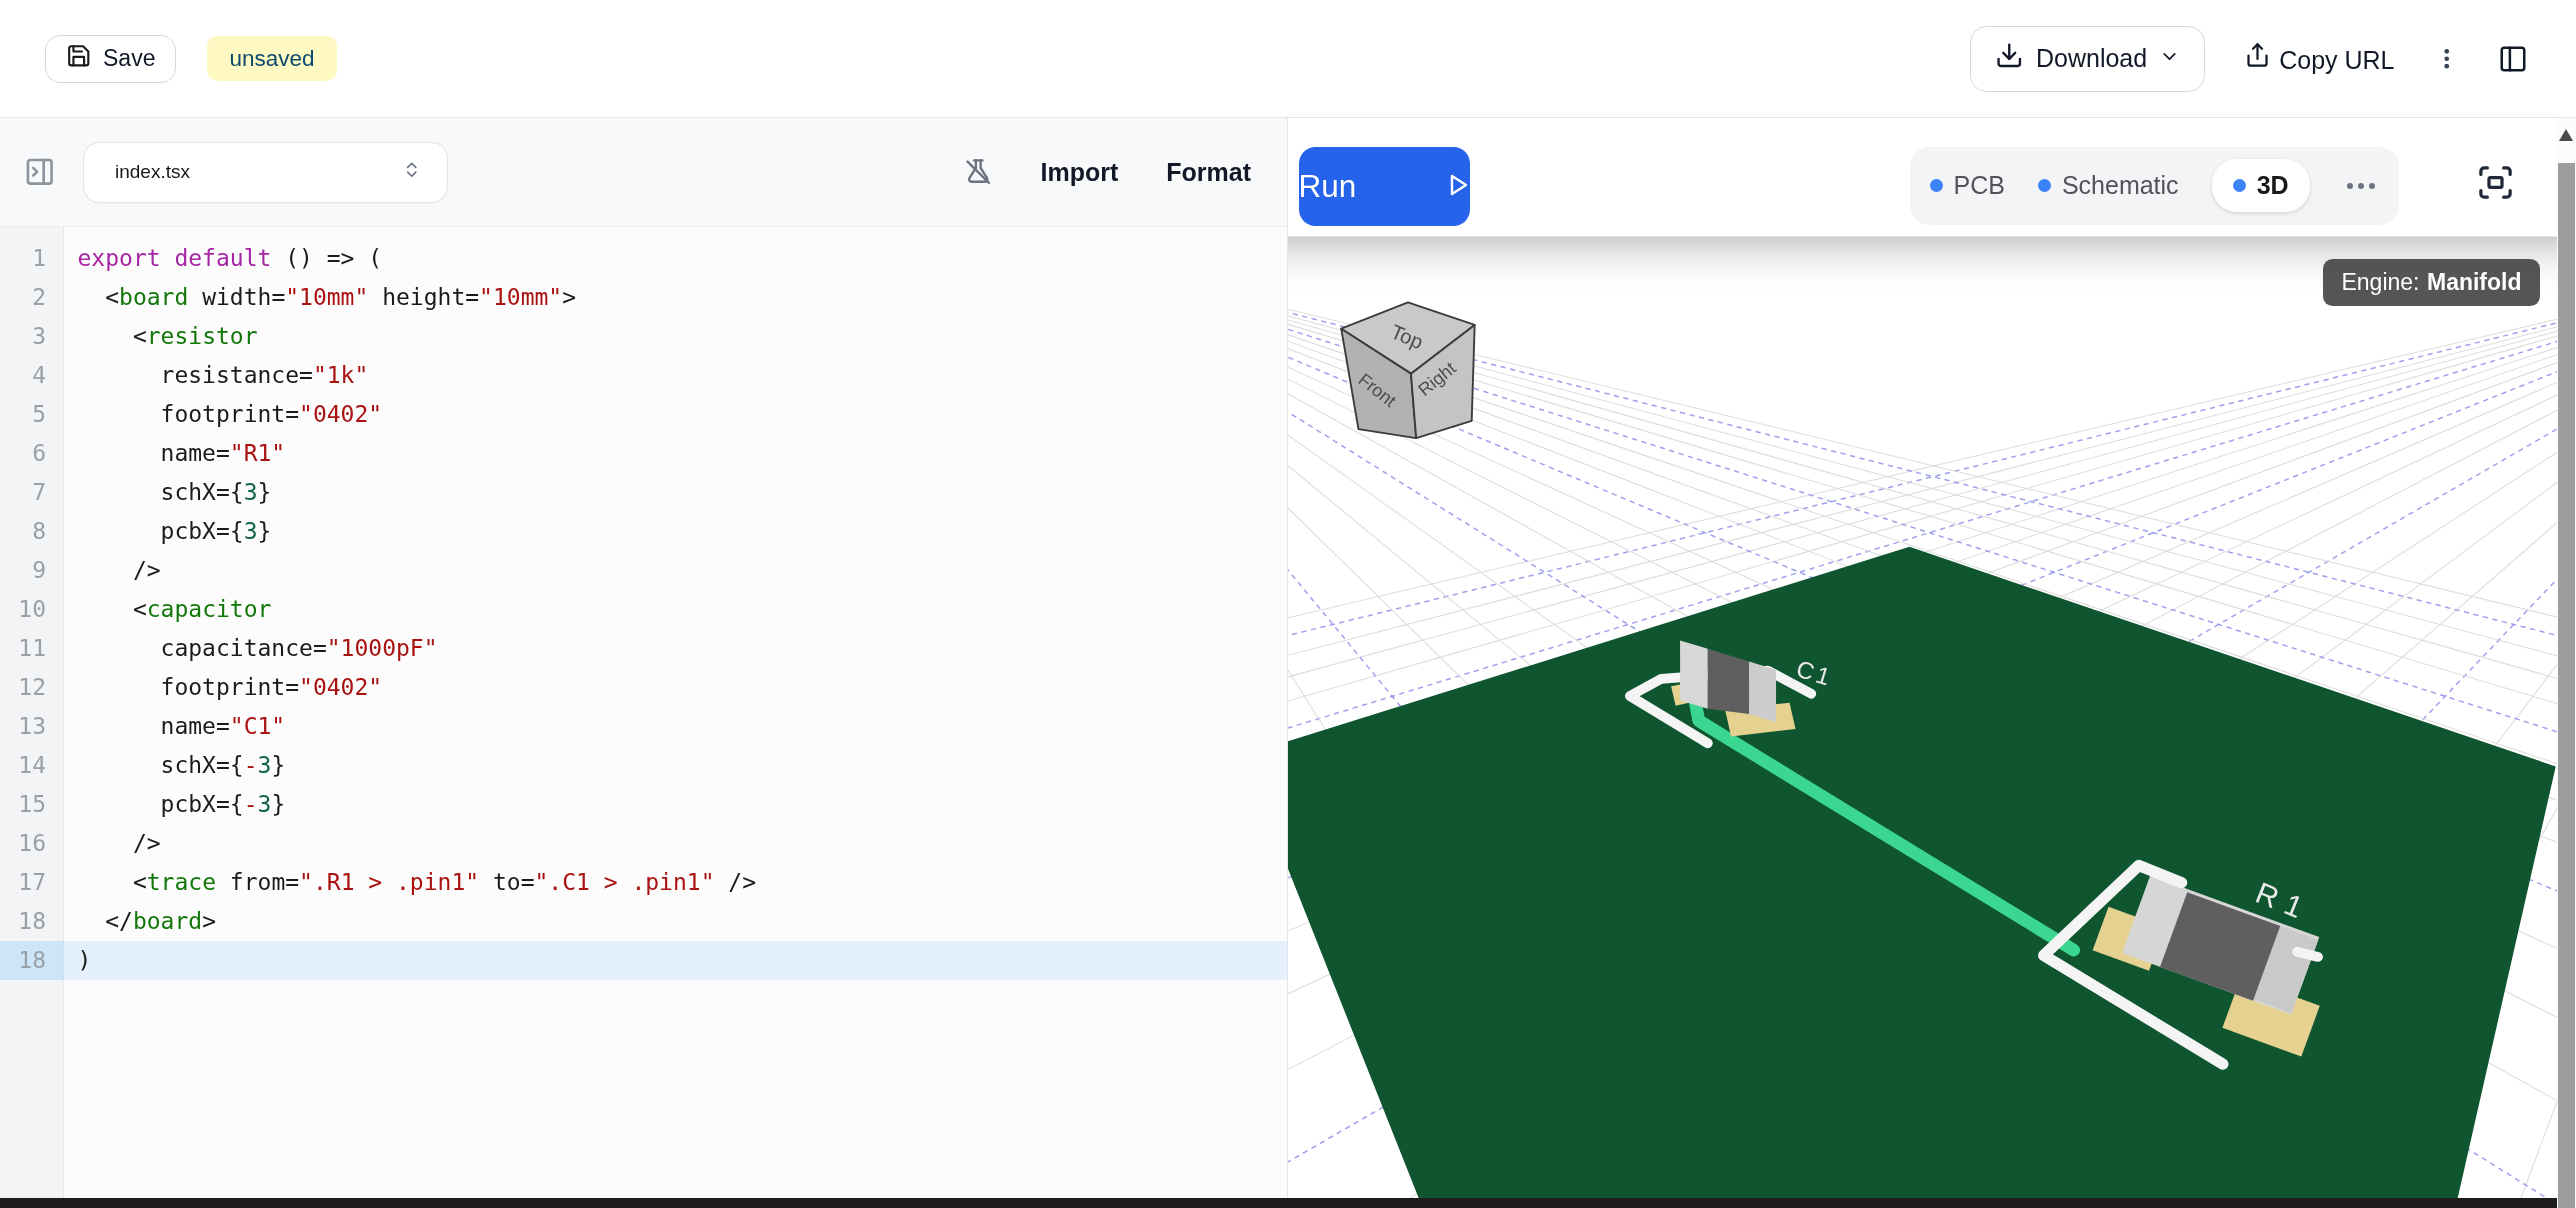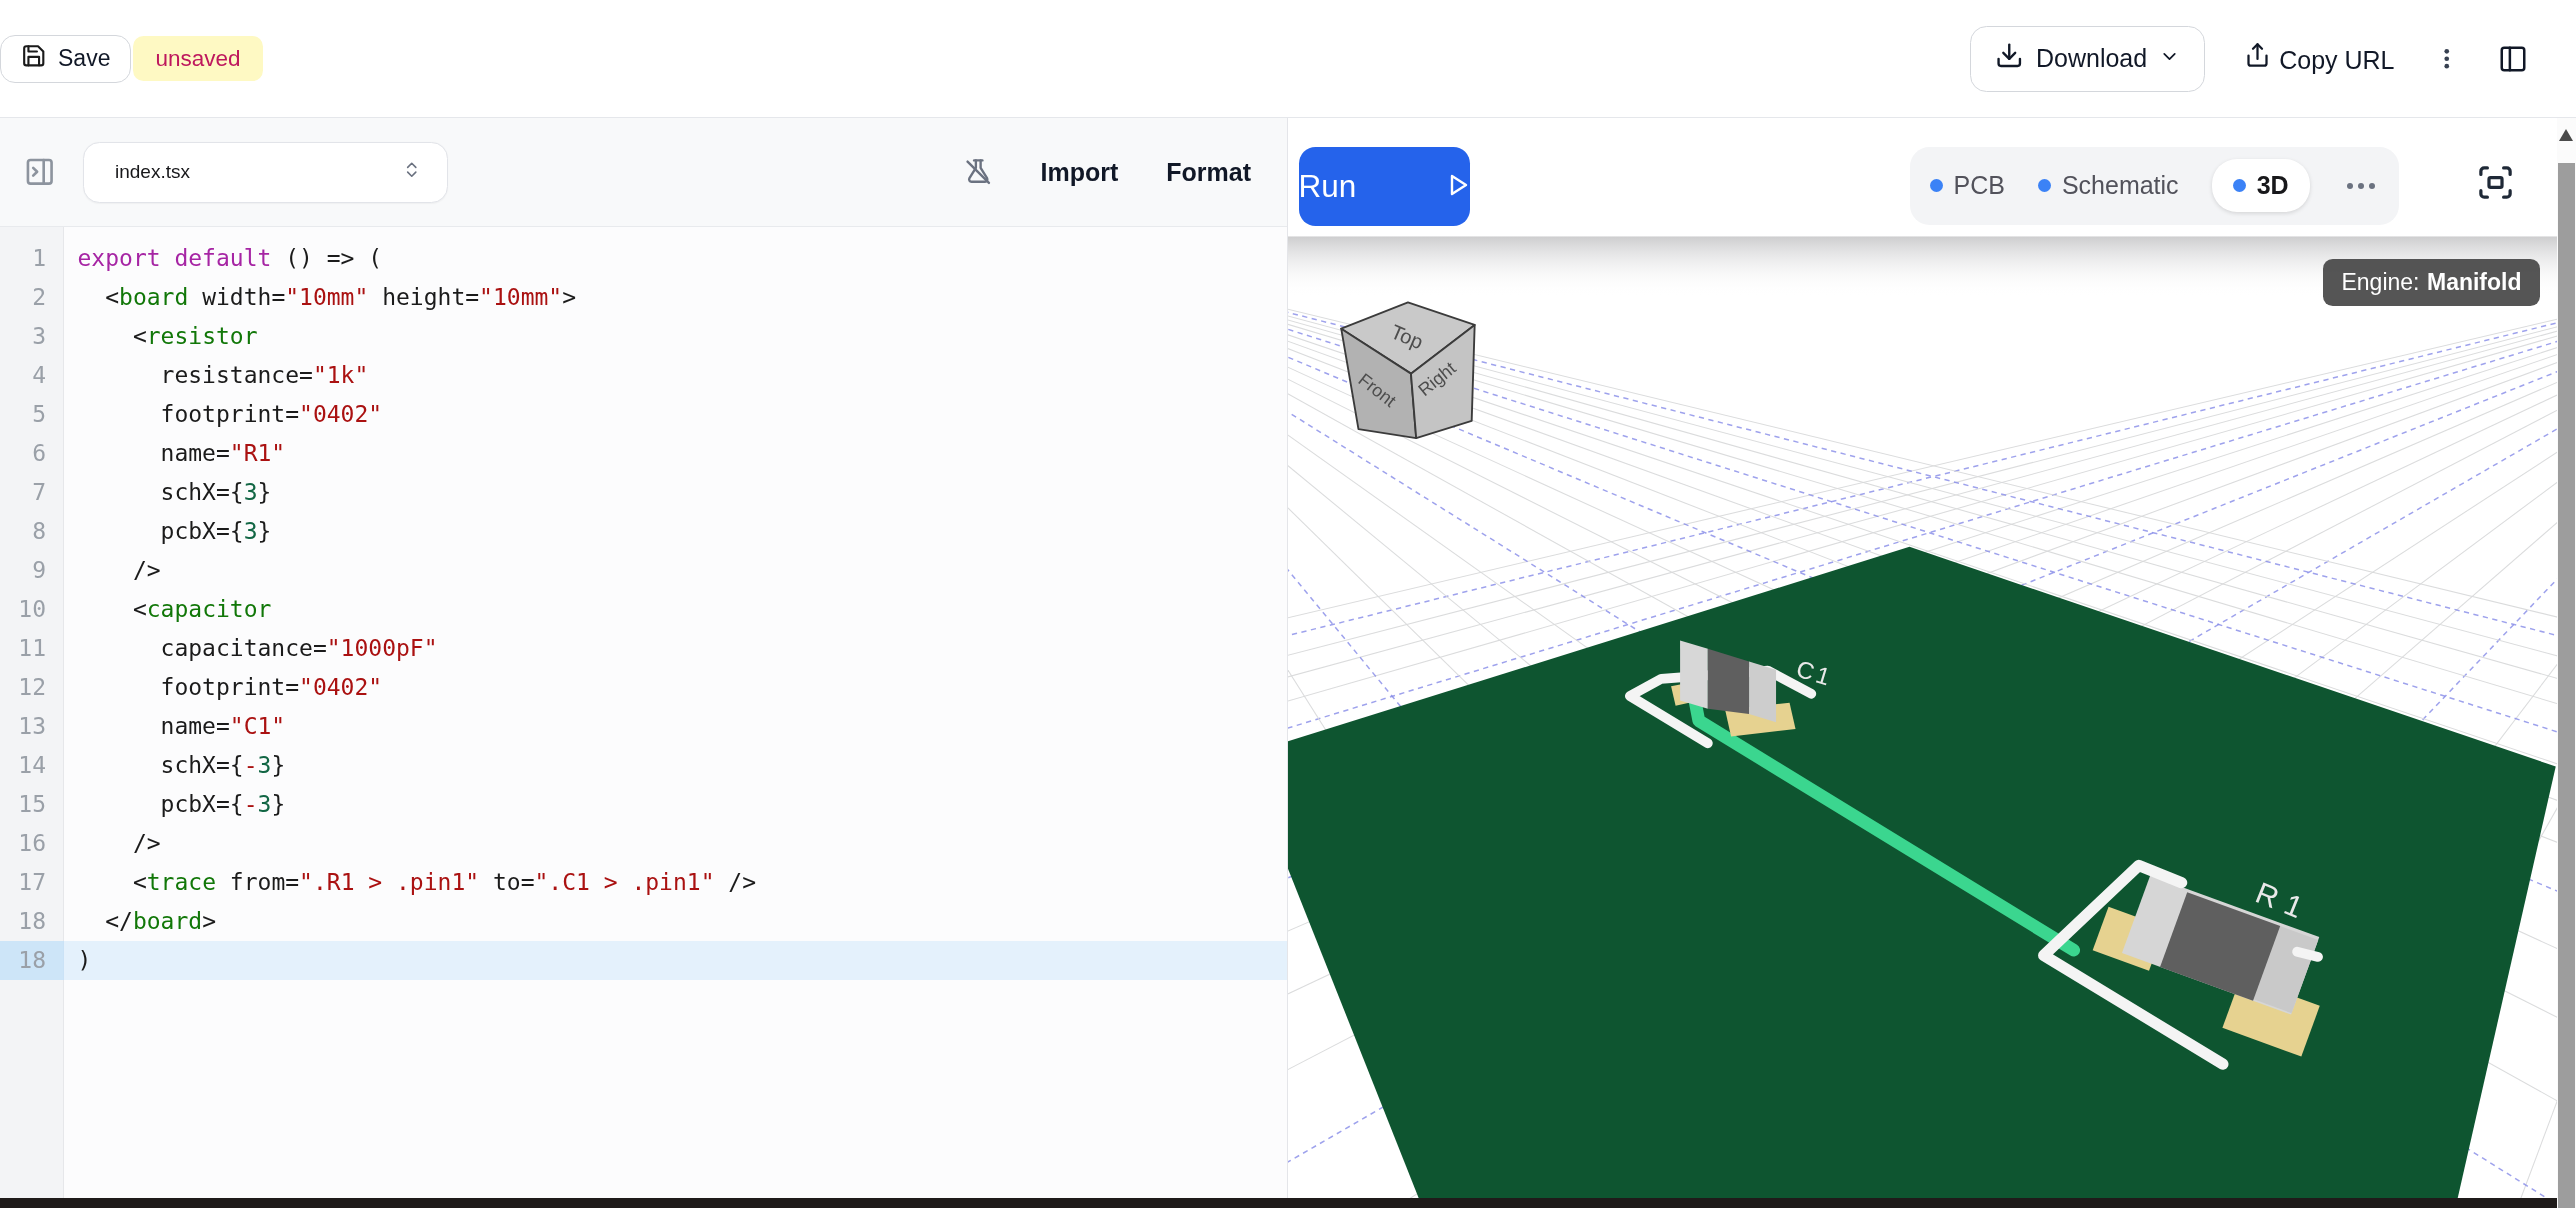--- a/index.html
+++ b/index.html
@@ -2,27 +2,27 @@
 <html style="font-size:12px"><head>
 <meta charset="utf-8">
 <style>
   * { margin:0; padding:0; box-sizing:border-box; }
   html,body { width:2576px; height:1209px; overflow:hidden; background:#fff;
               font-family:"Liberation Sans", sans-serif; }
 
   
   .topbar { position:absolute; left:0; top:0; width:2576px; height:118px; background:#fff;
             border-bottom:1.5px solid #e5e7eb; display:flex; align-items:center; }
-  .tb-left { display:flex; align-items:center; gap:2px; }
+  .tb-left { display:flex; align-items:center; gap:31px; margin-left:45px; }
   .tb-right { display:flex; align-items:center; gap:39px; margin-left:auto; margin-right:48px; }
   .btn { display:flex; align-items:center; gap:12px; background:#fff; border:1.5px solid #d4d7dc;
          border-radius:15px; color:#111827; cursor:pointer; }
   .btn-save { height:48px; padding:0 19.5px; font-size:23px; font-weight:500; }
   .badge-unsaved { height:45px; padding:0 22.5px; display:flex; align-items:center; background:#fef9c3;
-                   color:#be185d; font-size:22.5px; font-weight:500; border-radius:10.5px; }
+                   color:#0c4a6e; font-size:22.5px; font-weight:500; border-radius:10.5px; }
   .btn-download { height:66px; padding:0 24px; font-size:25px; font-weight:500; border-radius:16.5px; }
   .ghost { display:flex; align-items:flex-end; gap:8px; font-size:25px; font-weight:500; color:#111827;
            background:none; border:none; cursor:pointer; }
   .iconbtn { background:none; border:none; cursor:pointer; display:flex; align-items:center; }
 
   
   .main { position:absolute; left:0; top:118px; width:2576px; height:1080px; }
   .editor { position:absolute; left:0; top:0; width:1287px; height:1080px; background:#fcfcfd; }
   .divider { position:absolute; left:1287px; top:0; width:1.5px; height:1080px; background:#e4e5e9; }
   .viewport { position:absolute; left:1288px; top:0; width:1288px; height:1080px; background:#fff; overflow:hidden; }

